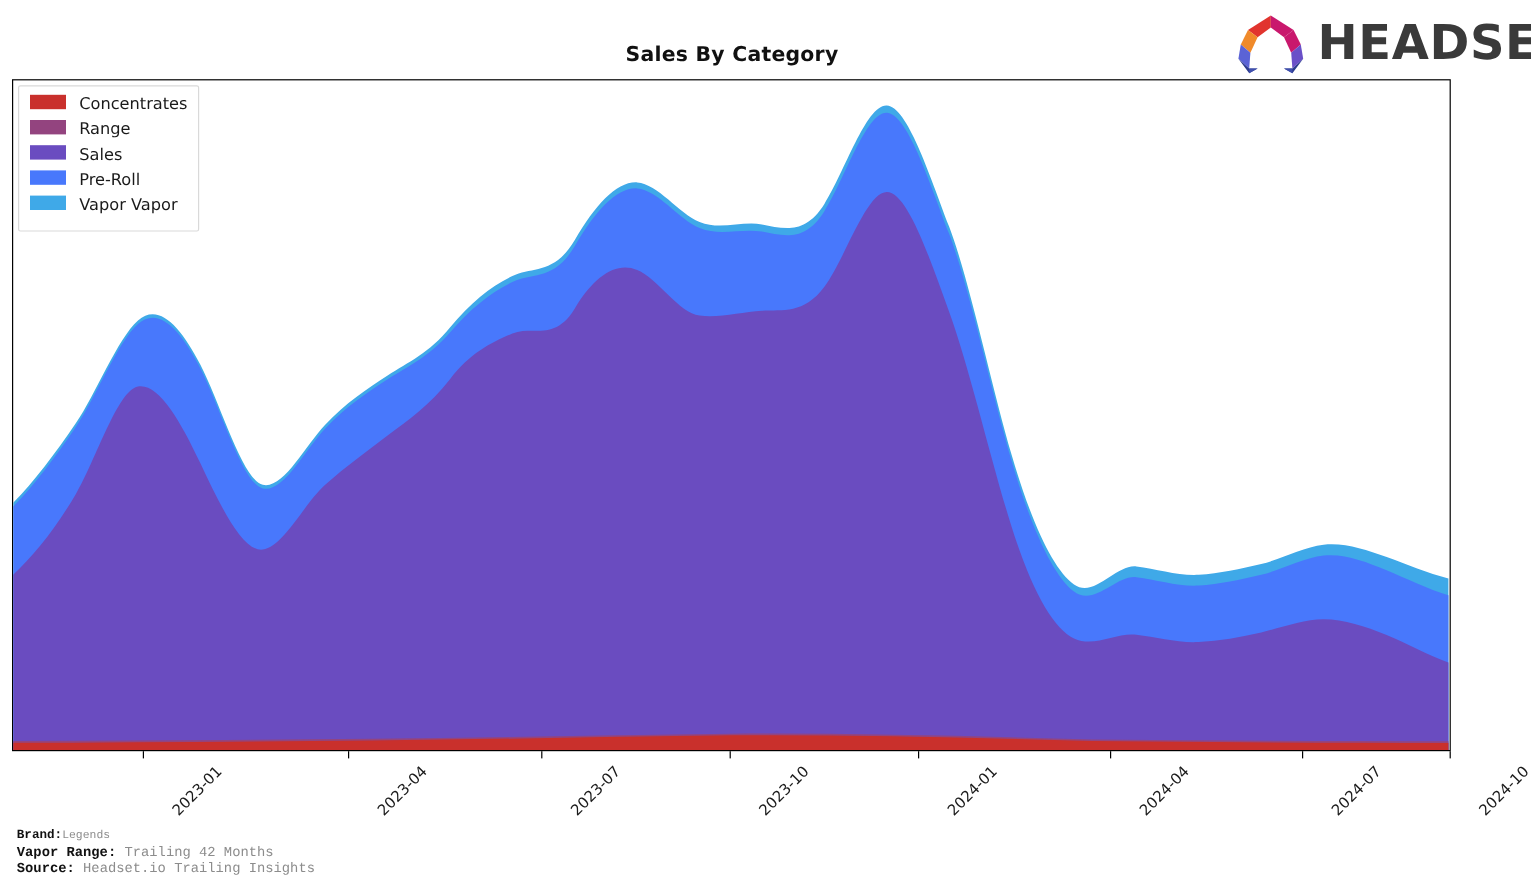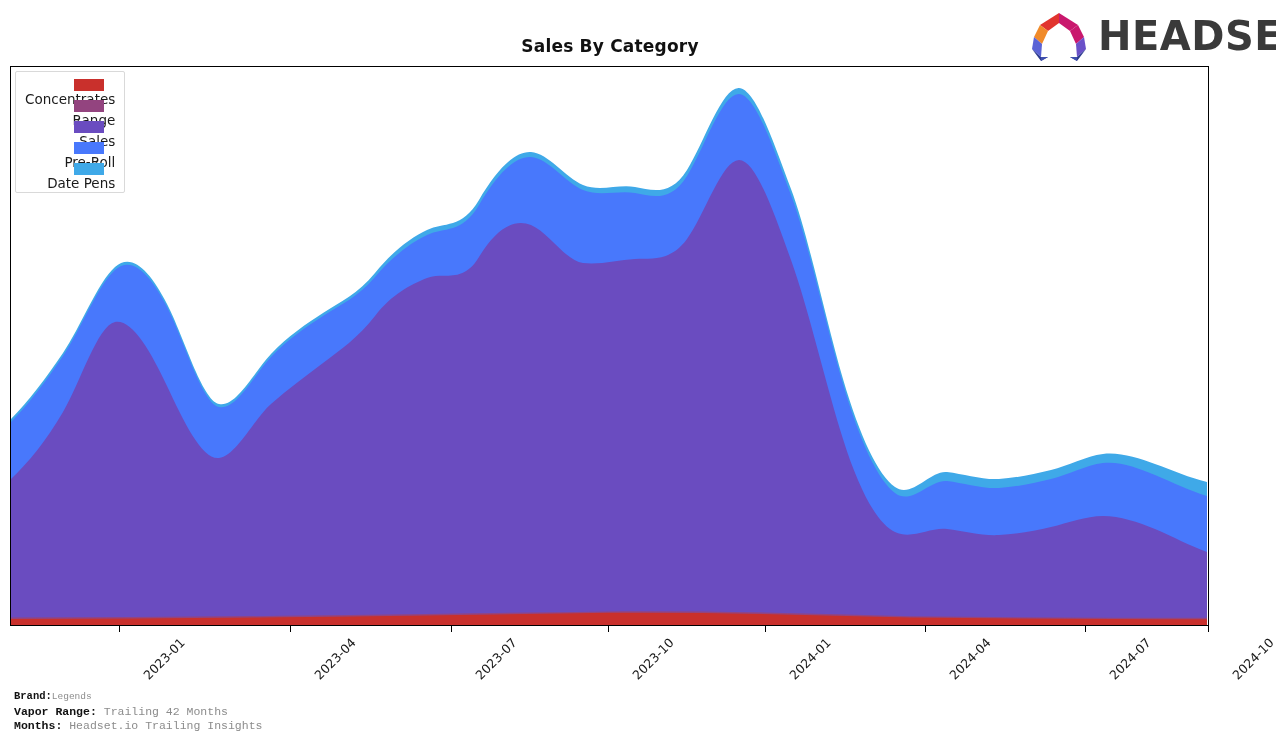--- a/index.html
+++ b/index.html
@@ -79,23 +79,22 @@
     left: 15px;
     top: 71px;
     background: #ffffff;
     border: 1px solid #d9d9d9;
     border-radius: 2px;
     padding: 7px 9px 8px 9px;
     z-index: 5;
   }
   .legend-row {
     display: flex;
-    align-items: flex-end;
+    align-items: flex-start;
     height: 21px;
-    flex-direction: column;
   }
   .legend-swatch {
     width: 30px;
     height: 12px;
     margin-right: 11px;
     flex: 0 0 auto;
   }
   .legend-label {
     font-size: 13.5px;
     color: #1a1a1a;
@@ -231,21 +230,21 @@
   <div class="legend-row">
     <span class="legend-swatch" style="background:#6a4cc0"></span>
     <span class="legend-label">Sales</span>
   </div>
   <div class="legend-row">
     <span class="legend-swatch" style="background:#4878fc"></span>
     <span class="legend-label">Pre-Roll</span>
   </div>
   <div class="legend-row">
     <span class="legend-swatch" style="background:#3fa9e8"></span>
-    <span class="legend-label">Date Pens</span>
+    <span class="legend-label">Vapor Vapor</span>
   </div>
 </div>
 
 <div id="x-axis">
   <span class="tick-mark" style="left:119px"></span>
   <span class="tick-label" style="left:125px">2023-01</span>
 
   <span class="tick-mark" style="left:290px"></span>
   <span class="tick-label" style="left:296px">2023-04</span>
 
@@ -270,16 +269,16 @@
 
 <div id="footer-meta">
   <div class="meta-row small">
     <span class="meta-key">Brand:</span><span class="meta-val">Legends</span>
   </div>
   <div class="meta-row">
     <span class="meta-key">Vapor Range:</span>
     <span class="meta-val">Trailing 42 Months</span>
   </div>
   <div class="meta-row">
-    <span class="meta-key">Months:</span>
+    <span class="meta-key">Source:</span>
     <span class="meta-val">Headset.io Trailing Insights</span>
   </div>
 </div>
 
 </body></html>

